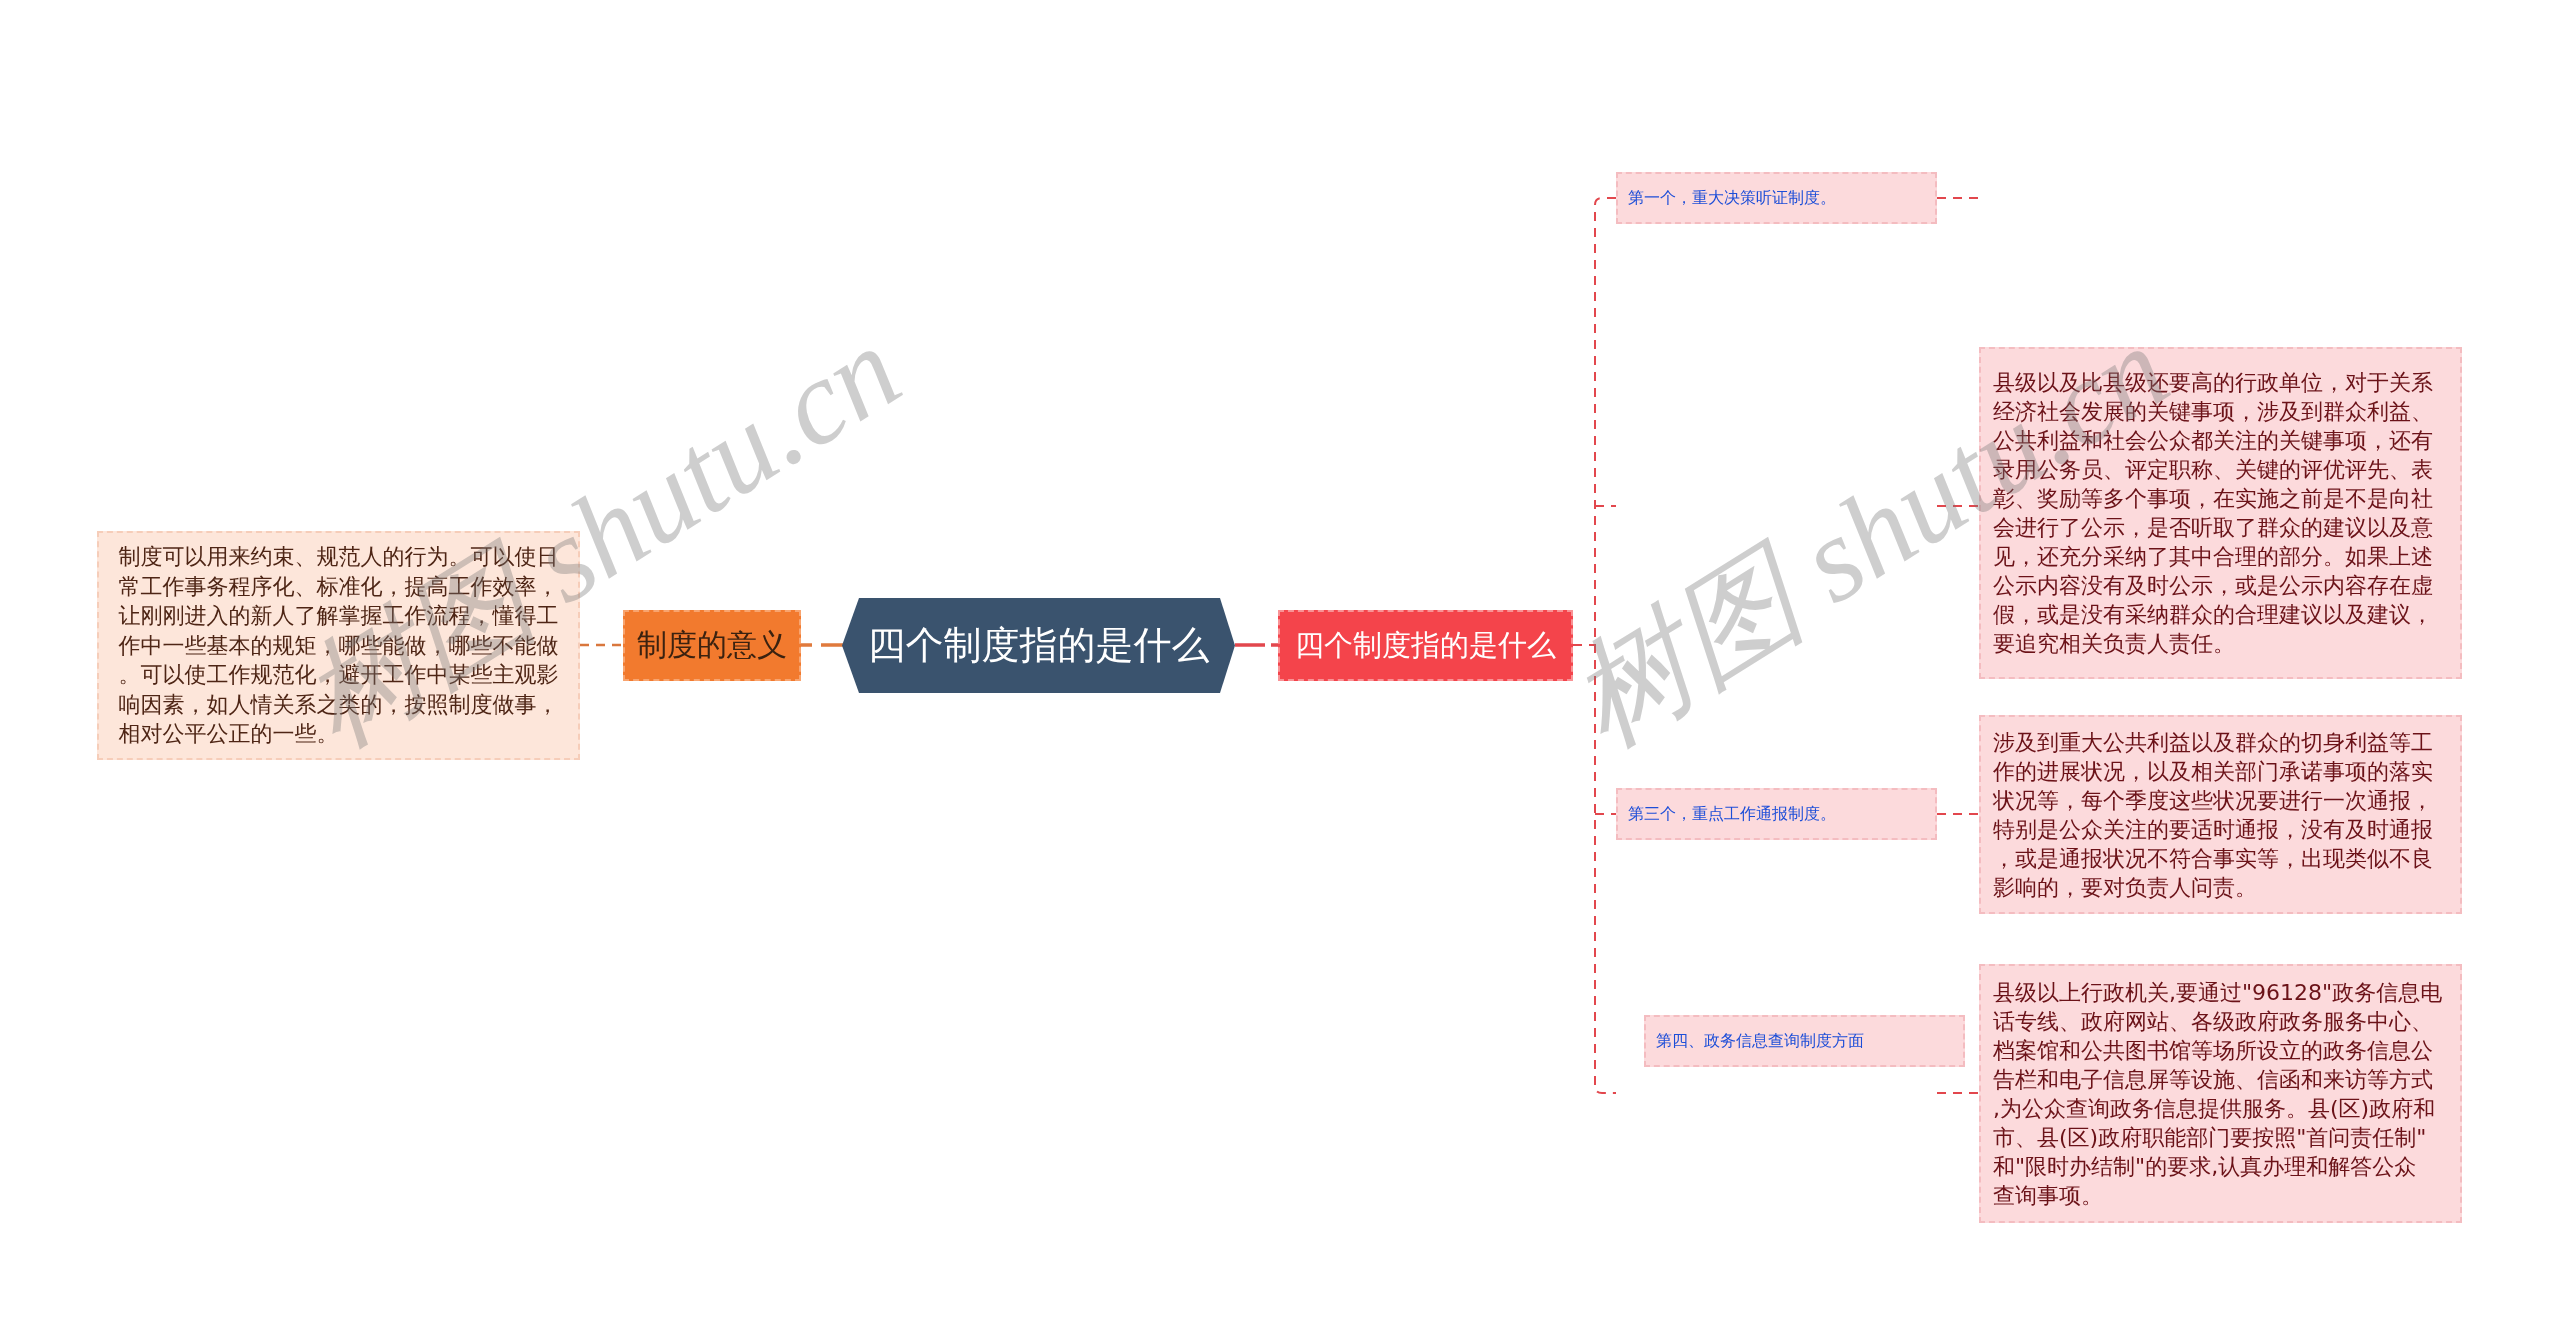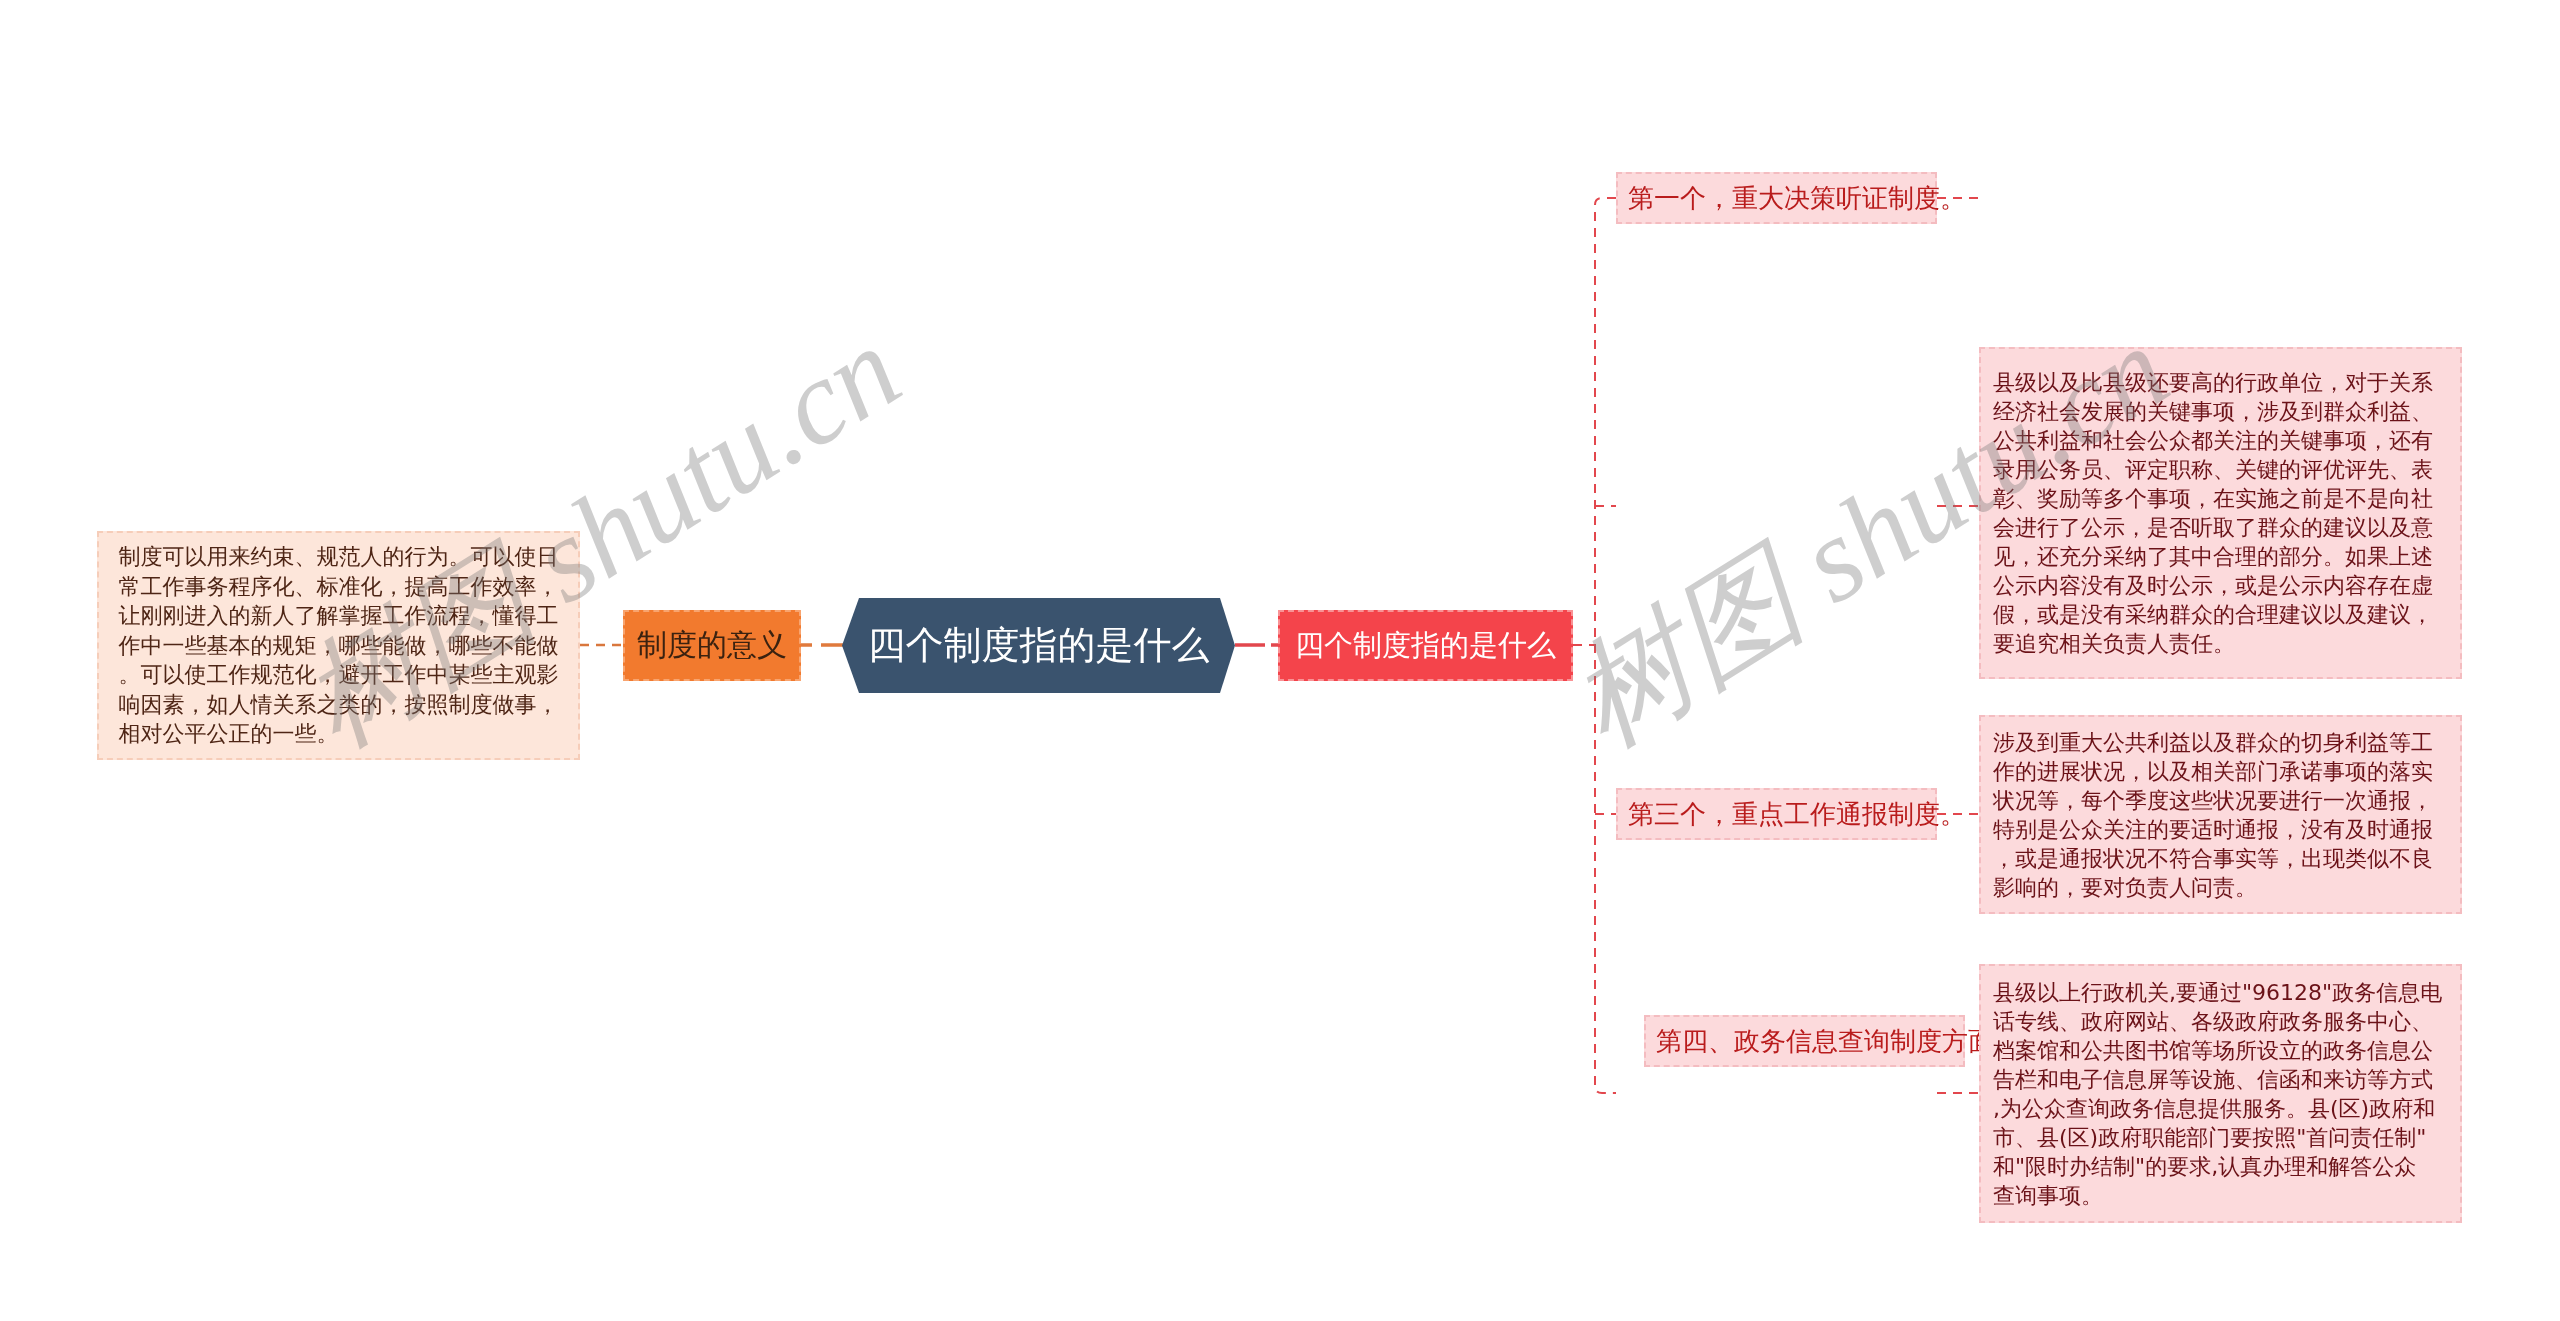--- a/index.html
+++ b/index.html
@@ -83,22 +83,22 @@
     }
     
     .branch {
       left: 1616px; width: 321px; height: 52px;
       background: #fcdadc;
       border: 2px dashed #f4bcc0;
       justify-content: flex-start;
       padding-left: 10px;
     }
     .branch .txt {
-      color: #b91c1c;
-      font-size: 26px;
+      color: #1d4ed8;
+      font-size: 16px;
       white-space: nowrap;
     }
     .b1 { top: 172px; }
     .b2 { top: 480px; }
     .b3 { top: 788px; }
     .b4 { top: 1015px; margin-left: 28px; }
     
     .leaf {
       left: 1979px; width: 483px;
       background: #fcdadc;

